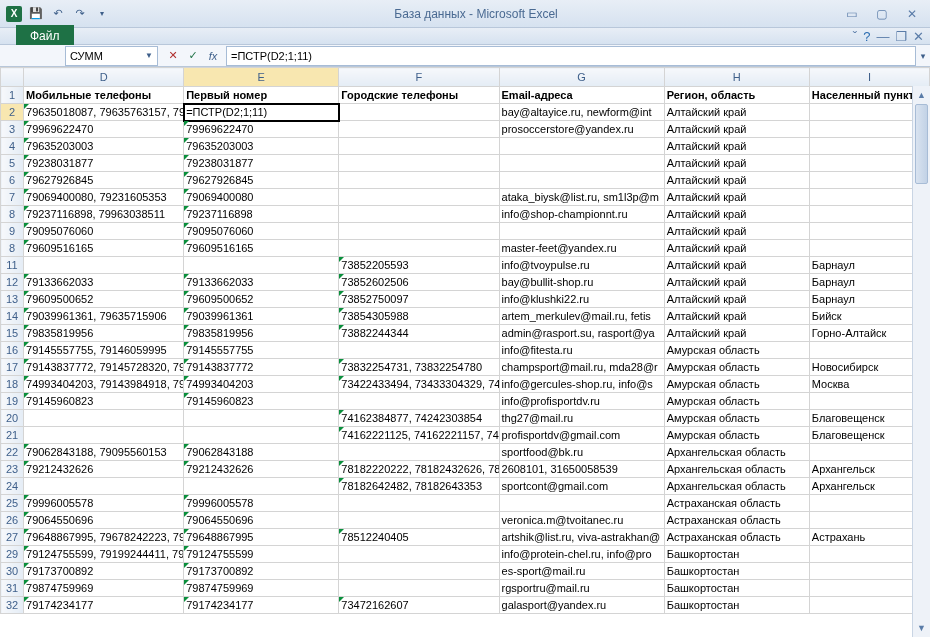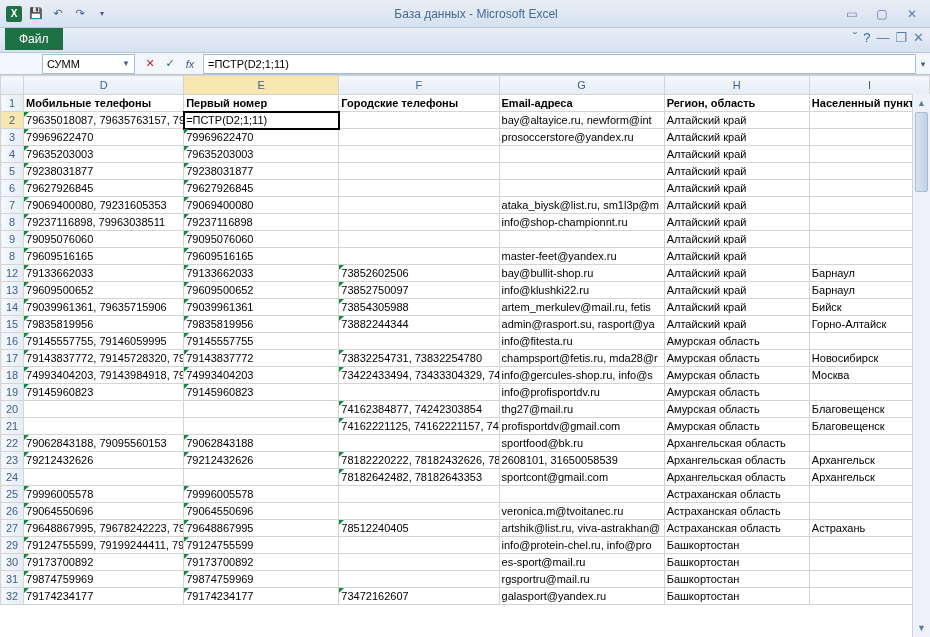--- a/index.html
+++ b/index.html
@@ -8,29 +8,29 @@
   
   .titlebar { height: 28px; background: linear-gradient(#e8eef6, #d6e2f0); display: flex; align-items: center; padding: 0 6px; border-bottom: 1px solid #b8c7da; }
   .titlebar .excel-logo { width: 16px; height: 16px; background: #1e7145; color: #fff; font-weight: bold; text-align: center; line-height: 16px; font-size: 10px; margin-right: 4px; border-radius: 2px; }
   .qat { display: flex; gap: 2px; align-items: center; }
   .qat .qat-btn { width: 20px; height: 20px; display: flex; align-items: center; justify-content: center; color: #3e5f8a; cursor: pointer; border-radius: 2px; }
   .title-text { flex: 1; text-align: center; color: #4a6a92; font-size: 12px; }
   .winbtns { display: flex; gap: 6px; }
   .winbtns span { width: 24px; height: 16px; display: flex; align-items: center; justify-content: center; color: #5a7ca8; cursor: pointer; font-size: 12px; }
   
   
-  .ribbon { height: 25px; background: linear-gradient(#e8eef6, #d6e2f0); display: flex; align-items: flex-start; padding-left: 5px; border-bottom: 1px solid #b8c7da; }
+  .ribbon { height: 17px; background: linear-gradient(#e8eef6, #d6e2f0); display: flex; align-items: center; padding-left: 16px; border-bottom: 1px solid #b8c7da; }
   .file-tab { background: #1e7145; color: #fff; padding: 4px 14px; font-size: 12px; margin-right: 2px; cursor: pointer; }
   .rtab { padding: 4px 10px; font-size: 12px; color: #3e5f8a; cursor: pointer; margin-top: 38px; }
   .ribbon-right { margin-left: auto; display: flex; gap: 6px; padding: 2px 6px; color: #5a7ca8; }
   .ribbon-right span { cursor: pointer; font-size: 13px; }
   
   
   .fbar { height: 22px; display: flex; align-items: center; border-bottom: 1px solid #b8c7da; background: #f3f6fb; }
-  .namebox { width: 93px; height: 20px; border: 1px solid #a7bcd6; background: #fff; display: flex; align-items: center; padding: 0 4px; margin: 0 2px 0 42px; }
+  .namebox { width: 93px; height: 20px; border: 1px solid #a7bcd6; background: #fff; display: flex; align-items: center; padding: 0 4px; margin: 0 2px 0 65px; }
   .namebox-text { flex: 1; font-size: 11px; }
   .namebox-arrow { color: #3e5f8a; font-size: 8px; }
   .fbtns { display: flex; align-items: center; gap: 2px; margin: 0 4px; }
   .fbtn { width: 18px; height: 18px; display: flex; align-items: center; justify-content: center; color: #3e5f8a; cursor: pointer; font-size: 11px; }
   .fbtn.red { color: #b03030; }
   .fbtn.green { color: #1e7145; }
   .formula-input { flex: 1; height: 20px; border: 1px solid #a7bcd6; background: #fff; padding: 0 4px; font-size: 11px; display: flex; align-items: center; }
   .fbar-expand { width: 14px; text-align: center; color: #3e5f8a; font-size: 9px; cursor: pointer; }
   
   
@@ -213,20 +213,29 @@
         <tr>
           <td class="rowhead">8</td>
           <td class="green-tri">79609516165</td>
           <td class="green-tri">79609516165</td>
           <td></td>
           <td>master-feet@yandex.ru</td>
           <td>Алтайский край</td>
           <td></td>
         </tr>
         <tr>
+          <td class="rowhead">11</td>
+          <td></td>
+          <td></td>
+          <td class="green-tri">73852205593</td>
+          <td>info@tvoypulse.ru</td>
+          <td>Алтайский край</td>
+          <td>Барнаул</td>
+        </tr>
+        <tr>
           <td class="rowhead">12</td>
           <td class="green-tri">79133662033</td>
           <td class="green-tri">79133662033</td>
           <td class="green-tri">73852602506</td>
           <td>bay@bullit-shop.ru</td>
           <td>Алтайский край</td>
           <td>Барнаул</td>
         </tr>
         <tr>
           <td class="rowhead">13</td>
@@ -262,21 +271,21 @@
           <td></td>
           <td>info@fitesta.ru</td>
           <td>Амурская область</td>
           <td></td>
         </tr>
         <tr>
           <td class="rowhead">17</td>
           <td class="green-tri">79143837772, 79145728320, 7914</td>
           <td class="green-tri">79143837772</td>
           <td class="green-tri">73832254731, 73832254780</td>
-          <td>champsport@fetis.ru, mda28@r</td>
+          <td>champsport@mail.ru, mda28@r</td>
           <td>Амурская область</td>
           <td>Новосибирск</td>
         </tr>
         <tr>
           <td class="rowhead">18</td>
           <td class="green-tri">74993404203, 79143984918, 7914</td>
           <td class="green-tri">74993404203</td>
           <td class="green-tri">73422433494, 73433304329, 7416</td>
           <td>info@gercules-shop.ru, info@s</td>
           <td>Амурская область</td>

